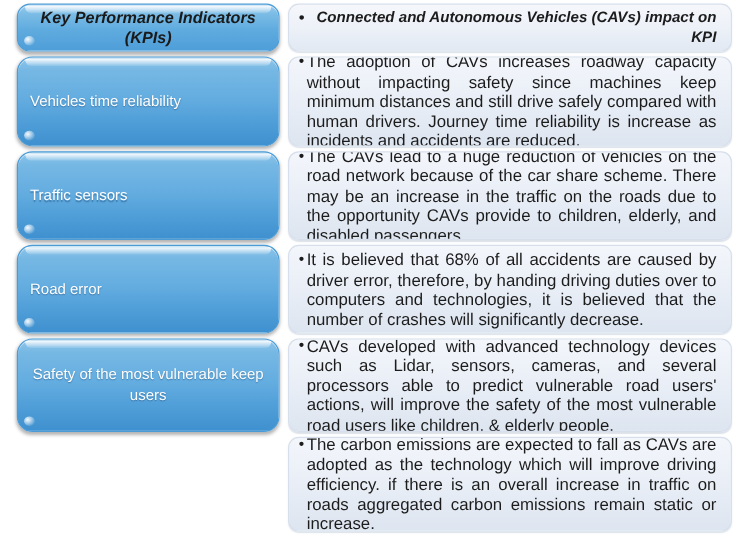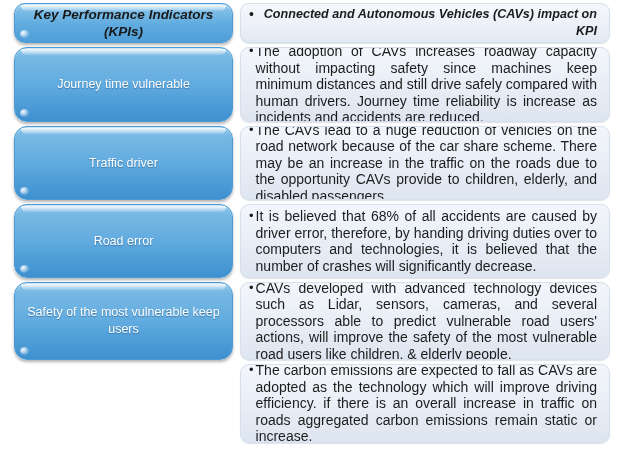--- a/index.html
+++ b/index.html
@@ -34,21 +34,20 @@
         #64ade0 46%,
         #4f9ed8 74%,
         #3f90cf 100%);
     box-shadow:
       0 2px 3px rgba(0,0,0,0.30),
       inset 0 1px 0 rgba(255,255,255,0.55);
     border: 1px solid #4a9bd6;
     box-sizing: border-box;
     display: flex;
     align-items: center;
-    justify-content: center;
     overflow: hidden;
   }
   
   .kpi-cell::before {
     content: "";
     position: absolute;
     top: 1px;
     left: 6px;
     right: 6px;
     height: 6px;
@@ -164,33 +163,33 @@
   <div class="desc-cell header-cell" style="top:3px; height:40px;">
     <div class="desc-inner">
       <div class="bullet-line">
         <span class="bullet-dot">•</span>
         <span class="desc-text">Connected and Autonomous Vehicles (CAVs) impact on KPI</span>
       </div>
     </div>
   </div>
 
   <div class="kpi-cell" style="top:47px; height:75px;">
-    <span class="kpi-label">Journey time vulnerable</span>
+    <span class="kpi-label">Vehicles time reliability</span>
   </div>
   <div class="desc-cell" style="top:47px; height:75px;">
     <div class="desc-inner">
       <div class="bullet-line">
         <span class="bullet-dot">•</span>
         <span class="desc-text">The adoption of CAVs increases roadway capacity without impacting safety since machines keep minimum distances and still drive safely compared with human drivers. Journey time reliability is increase as incidents and accidents are reduced.</span>
       </div>
     </div>
   </div>
 
   <div class="kpi-cell" style="top:126px; height:74px;">
-    <span class="kpi-label">Traffic driver</span>
+    <span class="kpi-label">Traffic sensors</span>
   </div>
   <div class="desc-cell" style="top:126px; height:74px;">
     <div class="desc-inner">
       <div class="bullet-line">
         <span class="bullet-dot">•</span>
         <span class="desc-text">The CAVs lead to a huge reduction of vehicles on the road network because of the car share scheme. There may be an increase in the traffic on the roads due to the opportunity CAVs provide to children, elderly, and disabled passengers.</span>
       </div>
     </div>
   </div>
 

